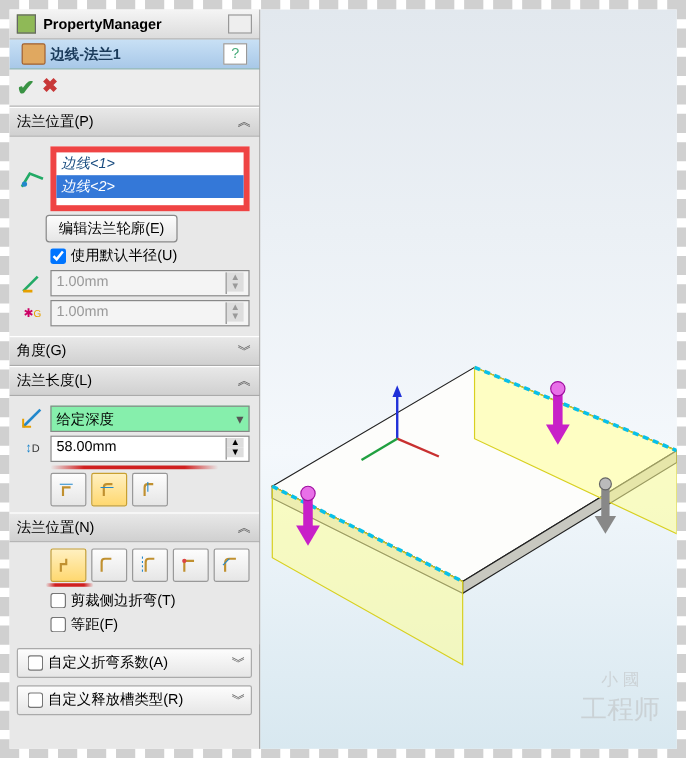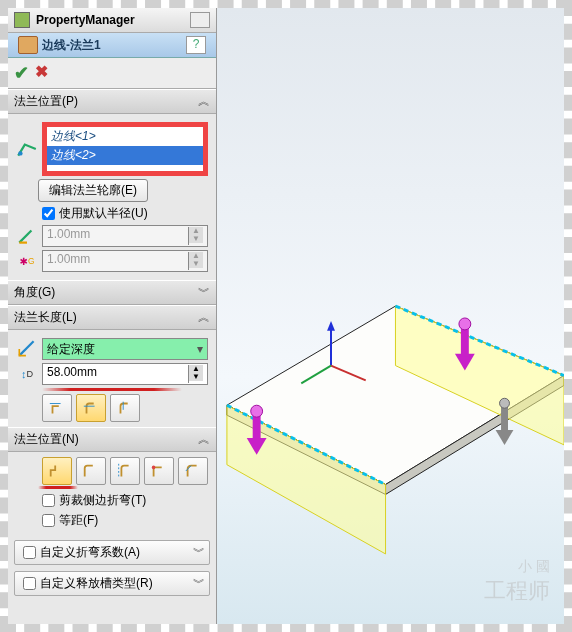--- a/index.html
+++ b/index.html
@@ -248,21 +248,21 @@
   width: 100%;
   height: 100%;
 }
 .watermark {
   position: absolute;
   right: 14px;
   bottom: 18px;
   color: #bbb;
   font-size: 22px;
   opacity: 0.5;
-  text-align: right;
+  text-align: center;
   pointer-events: none;
   margin-left: 14px;
 }
 </style>
 </head>
 <body>
 
 <div class="main-container">
   <div class="pm-panel">
     <div class="pm-header">

